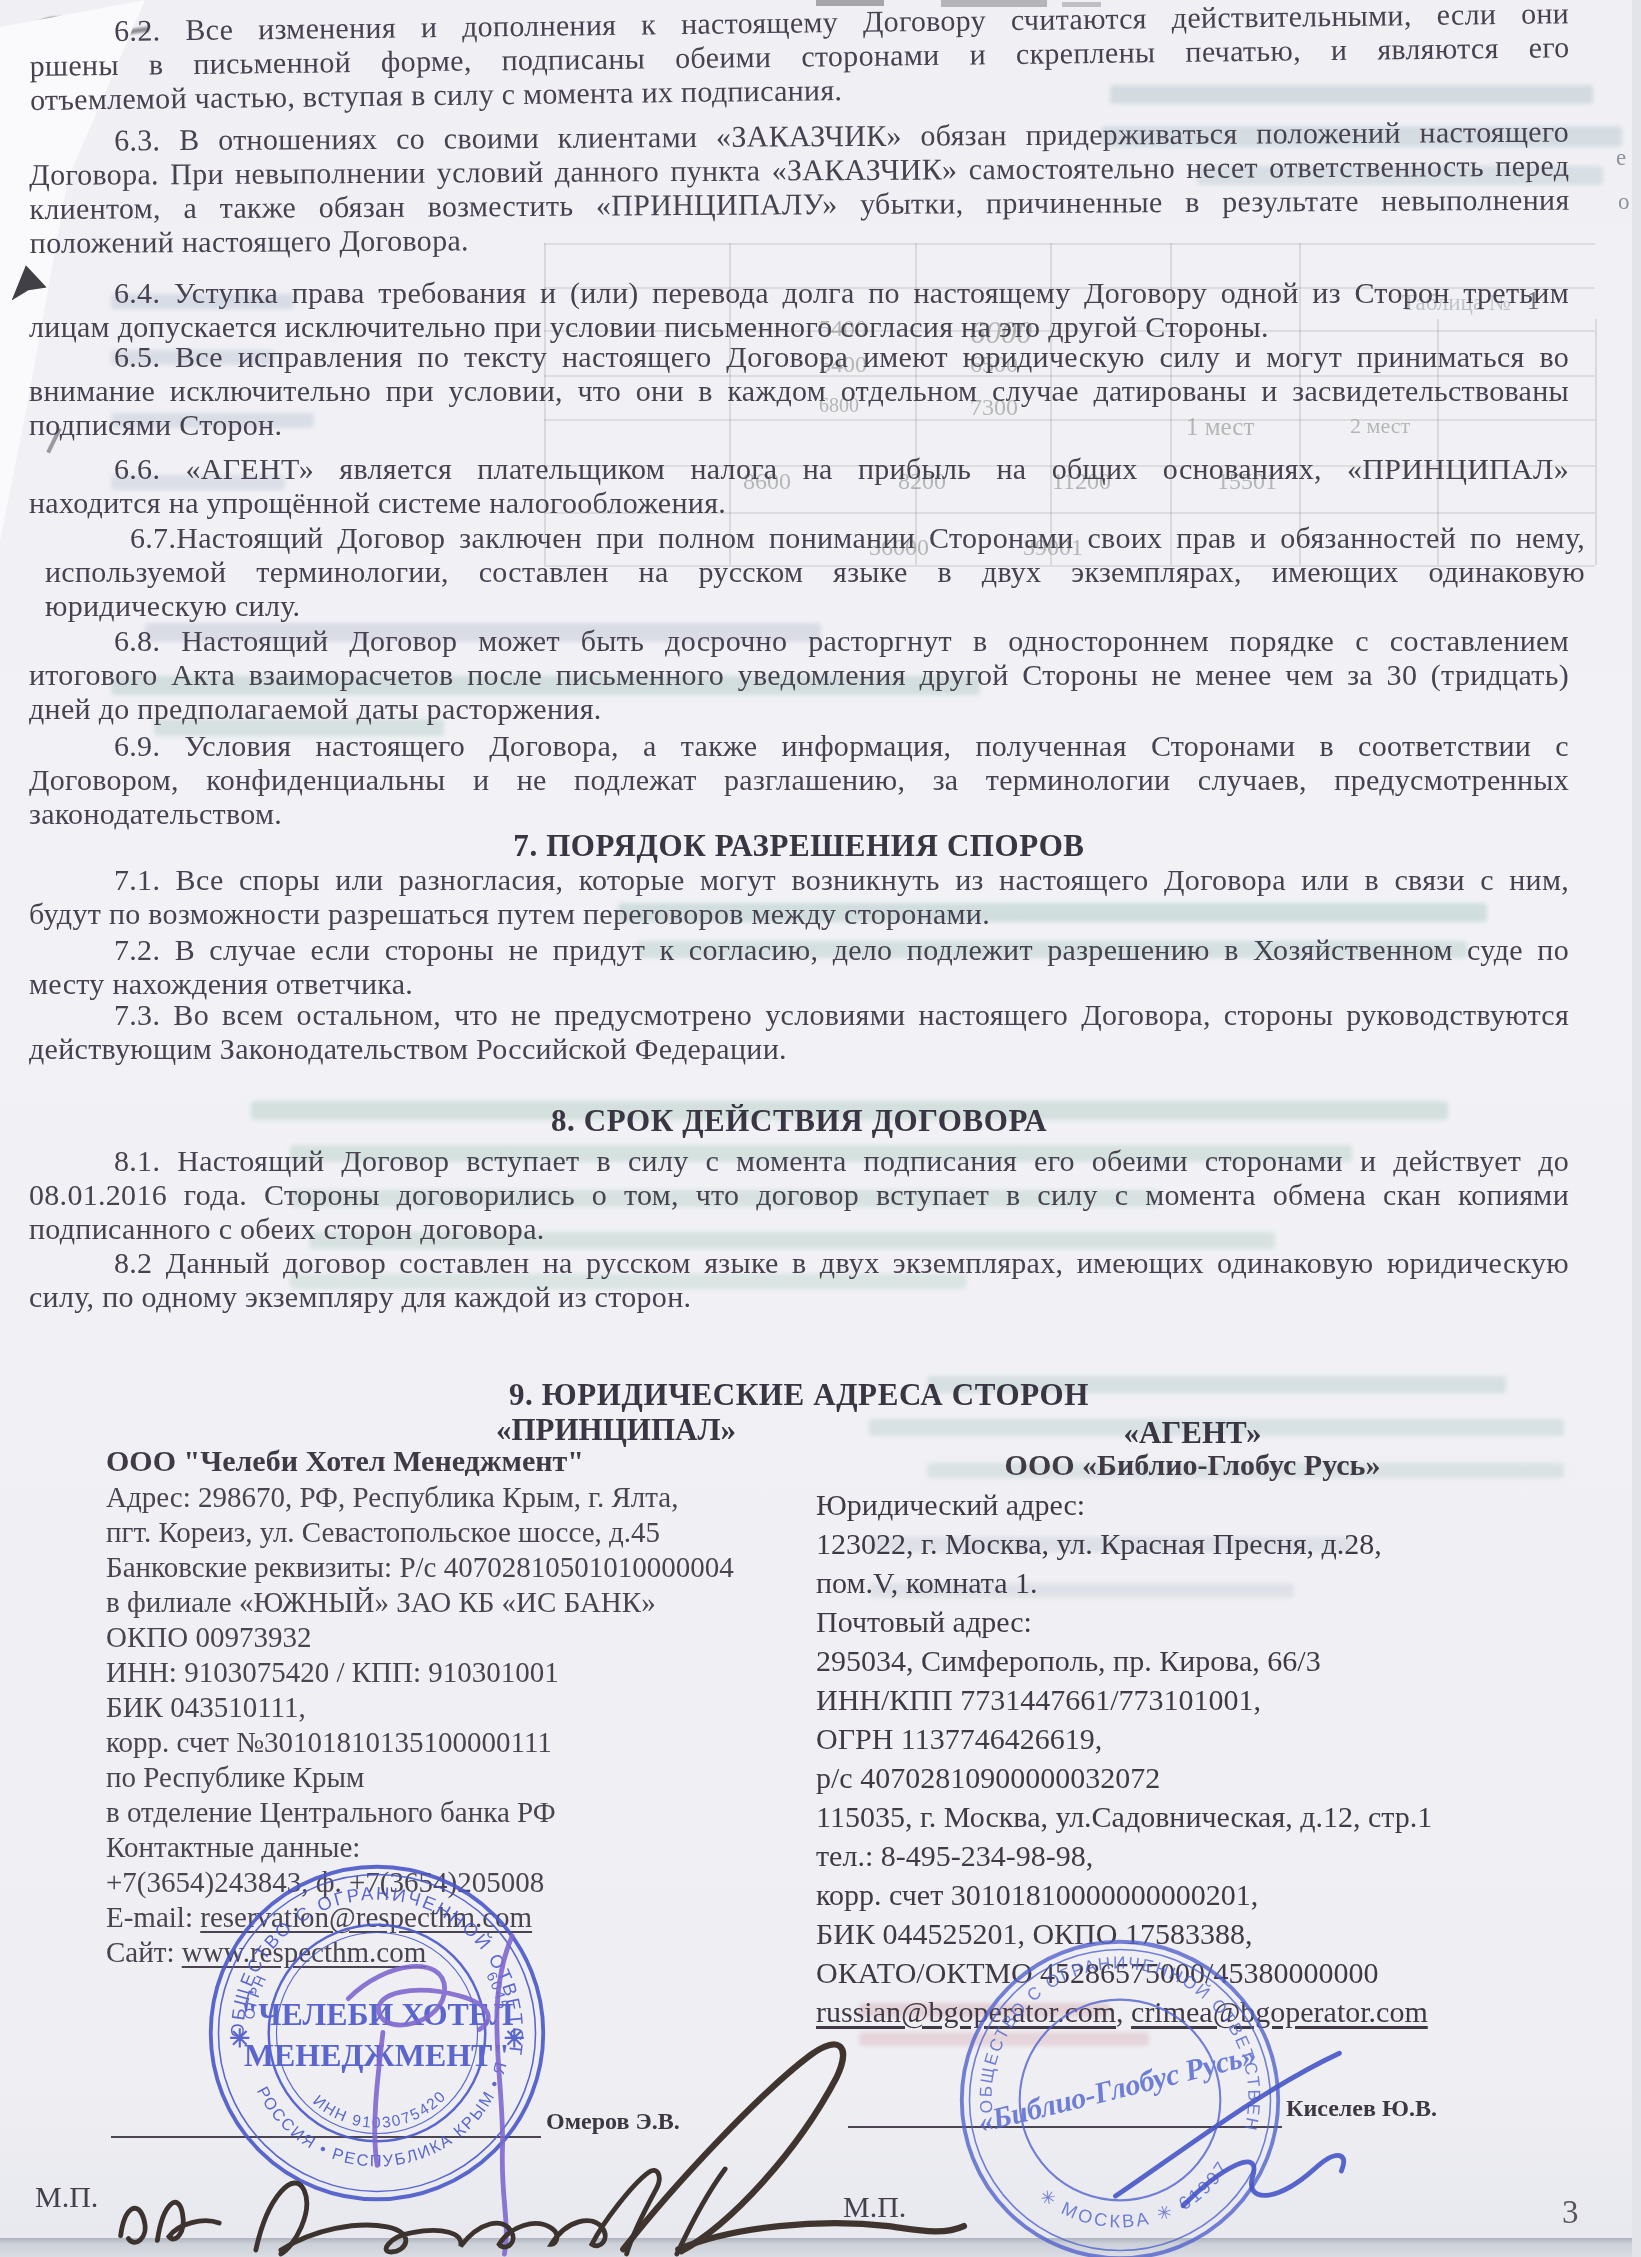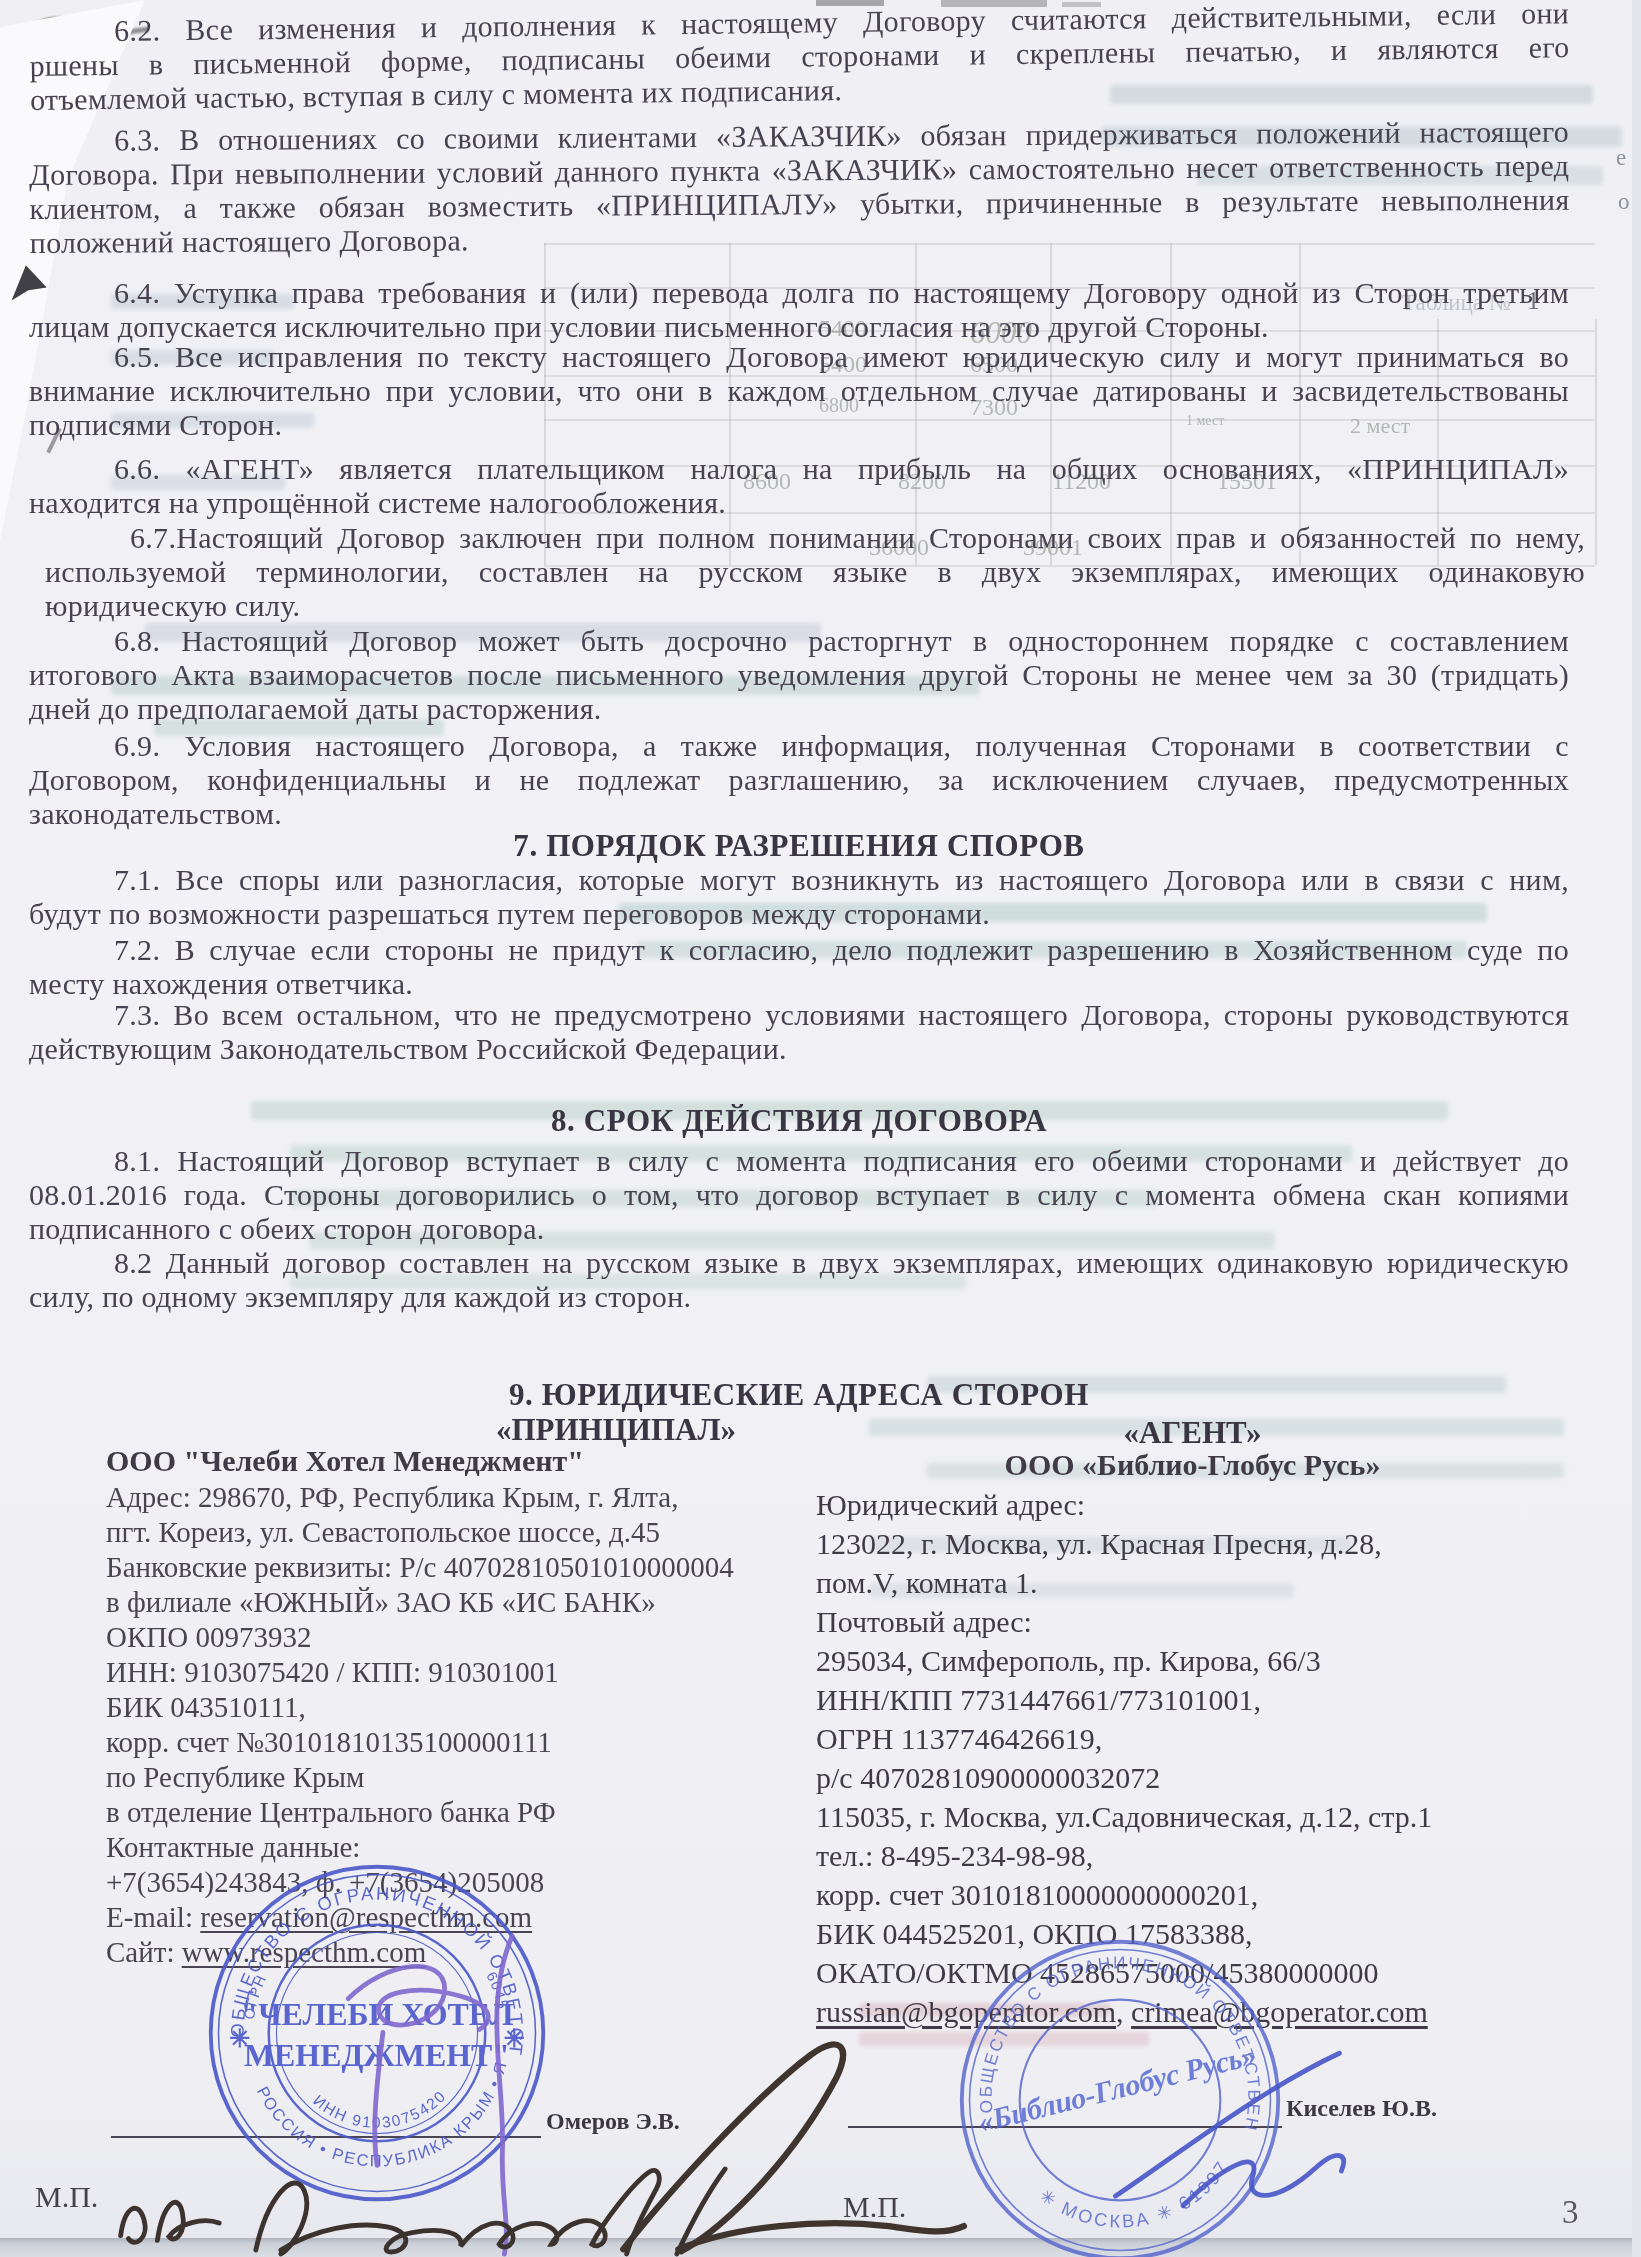--- a/index.html
+++ b/index.html
@@ -72,21 +72,21 @@
     <div class="gh" style="left:544px;top:243px;width:1051px;"></div>
     <div class="gh" style="left:544px;top:287px;width:1051px;"></div>
     <div class="gh" style="left:544px;top:330px;width:1051px;"></div>
     <div class="gh" style="left:544px;top:375px;width:1051px;"></div>
     <div class="gh" style="left:544px;top:419px;width:1051px;"></div>
     <div class="gh" style="left:544px;top:465px;width:1051px;"></div>
     <div class="gh" style="left:544px;top:512px;width:1051px;"></div>
     <div class="gh" style="left:544px;top:565px;width:1051px;"></div>
     <span class="gtext" style="left:1402px;top:290px;font-size:23px;color:rgba(140,150,160,.5);">Таблица №</span>
     <span class="gtext" style="left:1527px;top:287px;font-size:25px;color:#6a7078;filter:none;">1</span>
-    <span class="gtext" style="left:1186px;top:413px;font-size:14px;">1 мест</span>
+    <span class="gtext" style="left:1186px;top:413px;font-size:25px;">1 мест</span>
     <span class="gtext" style="left:1350px;top:413px;font-size:22px;">2 мест</span>
     <span class="gtext" style="left:819px;top:315px;font-size:24px;">5400</span>
     <span class="gtext" style="left:970px;top:315px;font-size:31px;font-style:italic;">6000</span>
     <span class="gtext" style="left:819px;top:351px;font-size:24px;">5400</span>
     <span class="gtext" style="left:970px;top:351px;font-size:24px;">6500</span>
     <span class="gtext" style="left:819px;top:394px;font-size:20px;">6800</span>
     <span class="gtext" style="left:970px;top:394px;font-size:24px;">7300</span>
     <span class="gtext" style="left:743px;top:468px;font-size:24px;">8600</span>
     <span class="gtext" style="left:898px;top:468px;font-size:24px;">8200</span>
     <span class="gtext" style="left:1052px;top:468px;font-size:24px;">11200</span>
@@ -139,21 +139,21 @@
     <div class="jl">используемой терминологии, составлен на русском языке в двух экземплярах, имеющих одинаковую</div>
     <div class="ll">юридическую силу.</div>
   </div>
   <div class="para" style="top:624px;">
     <div class="jl ind">6.8. Настоящий Договор может быть досрочно расторгнут в одностороннем порядке с составлением</div>
     <div class="jl">итогового Акта взаиморасчетов после письменного уведомления другой Стороны не менее чем за 30 (тридцать)</div>
     <div class="ll">дней до предполагаемой даты расторжения.</div>
   </div>
   <div class="para" style="top:729px;">
     <div class="jl ind">6.9. Условия настоящего Договора, а также информация, полученная Сторонами в соответствии с</div>
-    <div class="jl">Договором, конфиденциальны и не подлежат разглашению, за исключением случаев, предусмотренных</div>
+    <div class="jl">Договором, конфиденциальны и не подлежат разглашению, за терминологии случаев, предусмотренных</div>
     <div class="ll">законодательством.</div>
   </div>
 
   <div class="h" style="top:828px;">7. ПОРЯДОК РАЗРЕШЕНИЯ СПОРОВ</div>
 
   <div class="para" style="top:863px;">
     <div class="jl ind">7.1. Все споры или разногласия, которые могут возникнуть из настоящего Договора или в связи с ним,</div>
     <div class="ll">будут по возможности разрешаться путем переговоров между сторонами.</div>
   </div>
   <div class="para" style="top:933px;">

